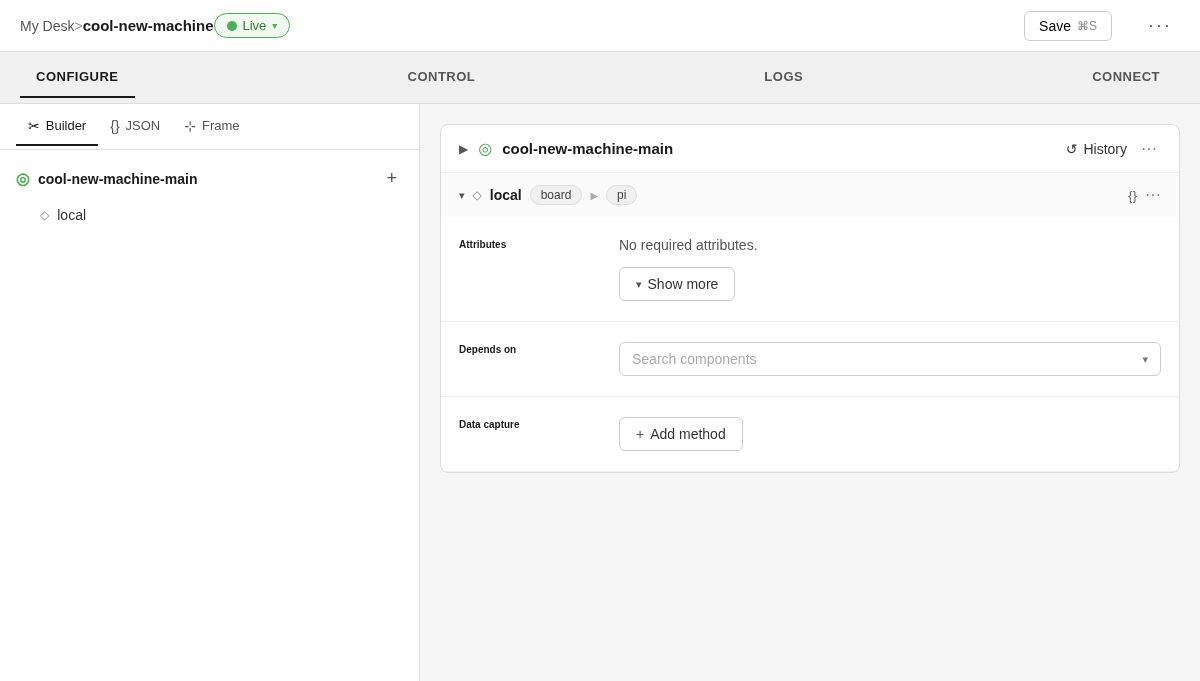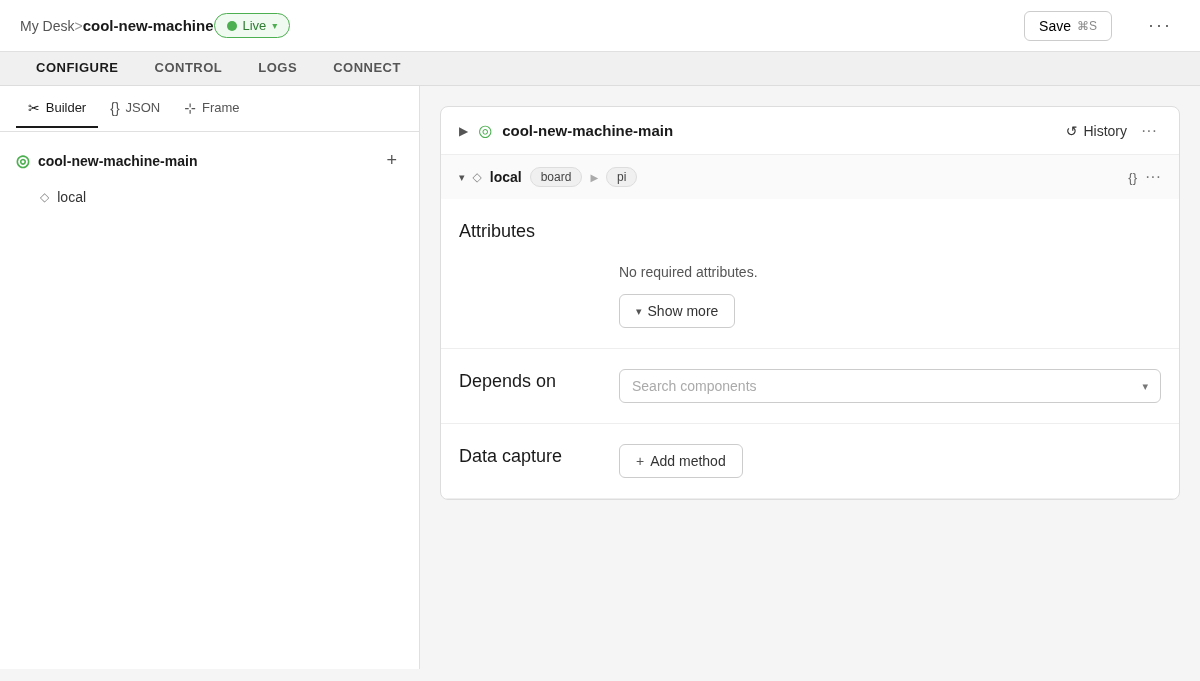--- a/index.html
+++ b/index.html
@@ -33,21 +33,21 @@
     .save-shortcut { color: #888; font-size: 12px; }
     .more-btn {
       border: none; background: none; cursor: pointer; font-size: 18px;
       color: #555; letter-spacing: 2px; padding: 4px 8px;
     }
 
     
     .tab-bar {
       display: flex; align-items: center;
       background: #f0f0f0; border-bottom: 1px solid #ddd;
-      padding: 0 20px; height: 34px;
+      padding: 0 20px; height: 52px; justify-content: space-between;
     }
     .tab-item {
       padding: 12px 16px; font-size: 13px; font-weight: 600;
       color: #555; cursor: pointer; letter-spacing: 0.5px;
       border-bottom: 2px solid transparent; margin-right: 4px;
     }
     .tab-item.active { color: #1a1a1a; border-bottom: 2px solid #1a1a1a; }
 
     
     .main-layout { display: flex; height: calc(100vh - 98px); }
@@ -120,23 +120,23 @@
       padding: 2px 10px; font-size: 12px; color: #444;
     }
     .local-tag-arrow { color: #aaa; font-size: 10px; }
     .local-actions { margin-left: auto; display: flex; align-items: center; gap: 8px; }
     .local-json-btn { background: none; border: none; cursor: pointer; font-size: 13px; color: #666; }
     .local-more-btn { background: none; border: none; cursor: pointer; font-size: 16px; color: #777; }
 
     
     .attrs-section { padding: 20px 18px; border-bottom: 1px solid #eee; }
     .section-row { display: flex; align-items: flex-start; gap: 20px; }
-    .section-label { font-size: 18px; font-weight: 400; min-width: 140px; padding-top: 2px; }
+    .section-label { font-size: 10px; font-weight: 700; min-width: 140px; padding-top: 2px; }
     .section-content { flex: 1; }
-    .no-attrs-text { font-size: 14px; color: #555; margin-bottom: 14px; margin-top: 45px; }
+    .no-attrs-text { font-size: 14px; color: #555; margin-bottom: 14px; }
     .show-more-btn {
       display: flex; align-items: center; gap: 6px;
       border: 1px solid #ccc; background: #fff; border-radius: 6px;
       padding: 8px 16px; font-size: 14px; cursor: pointer; color: #333;
     }
     .show-more-chevron { font-size: 11px; color: #555; }
 
     
     .depends-section { padding: 20px 18px; border-bottom: 1px solid #eee; }
     .search-dropdown {

